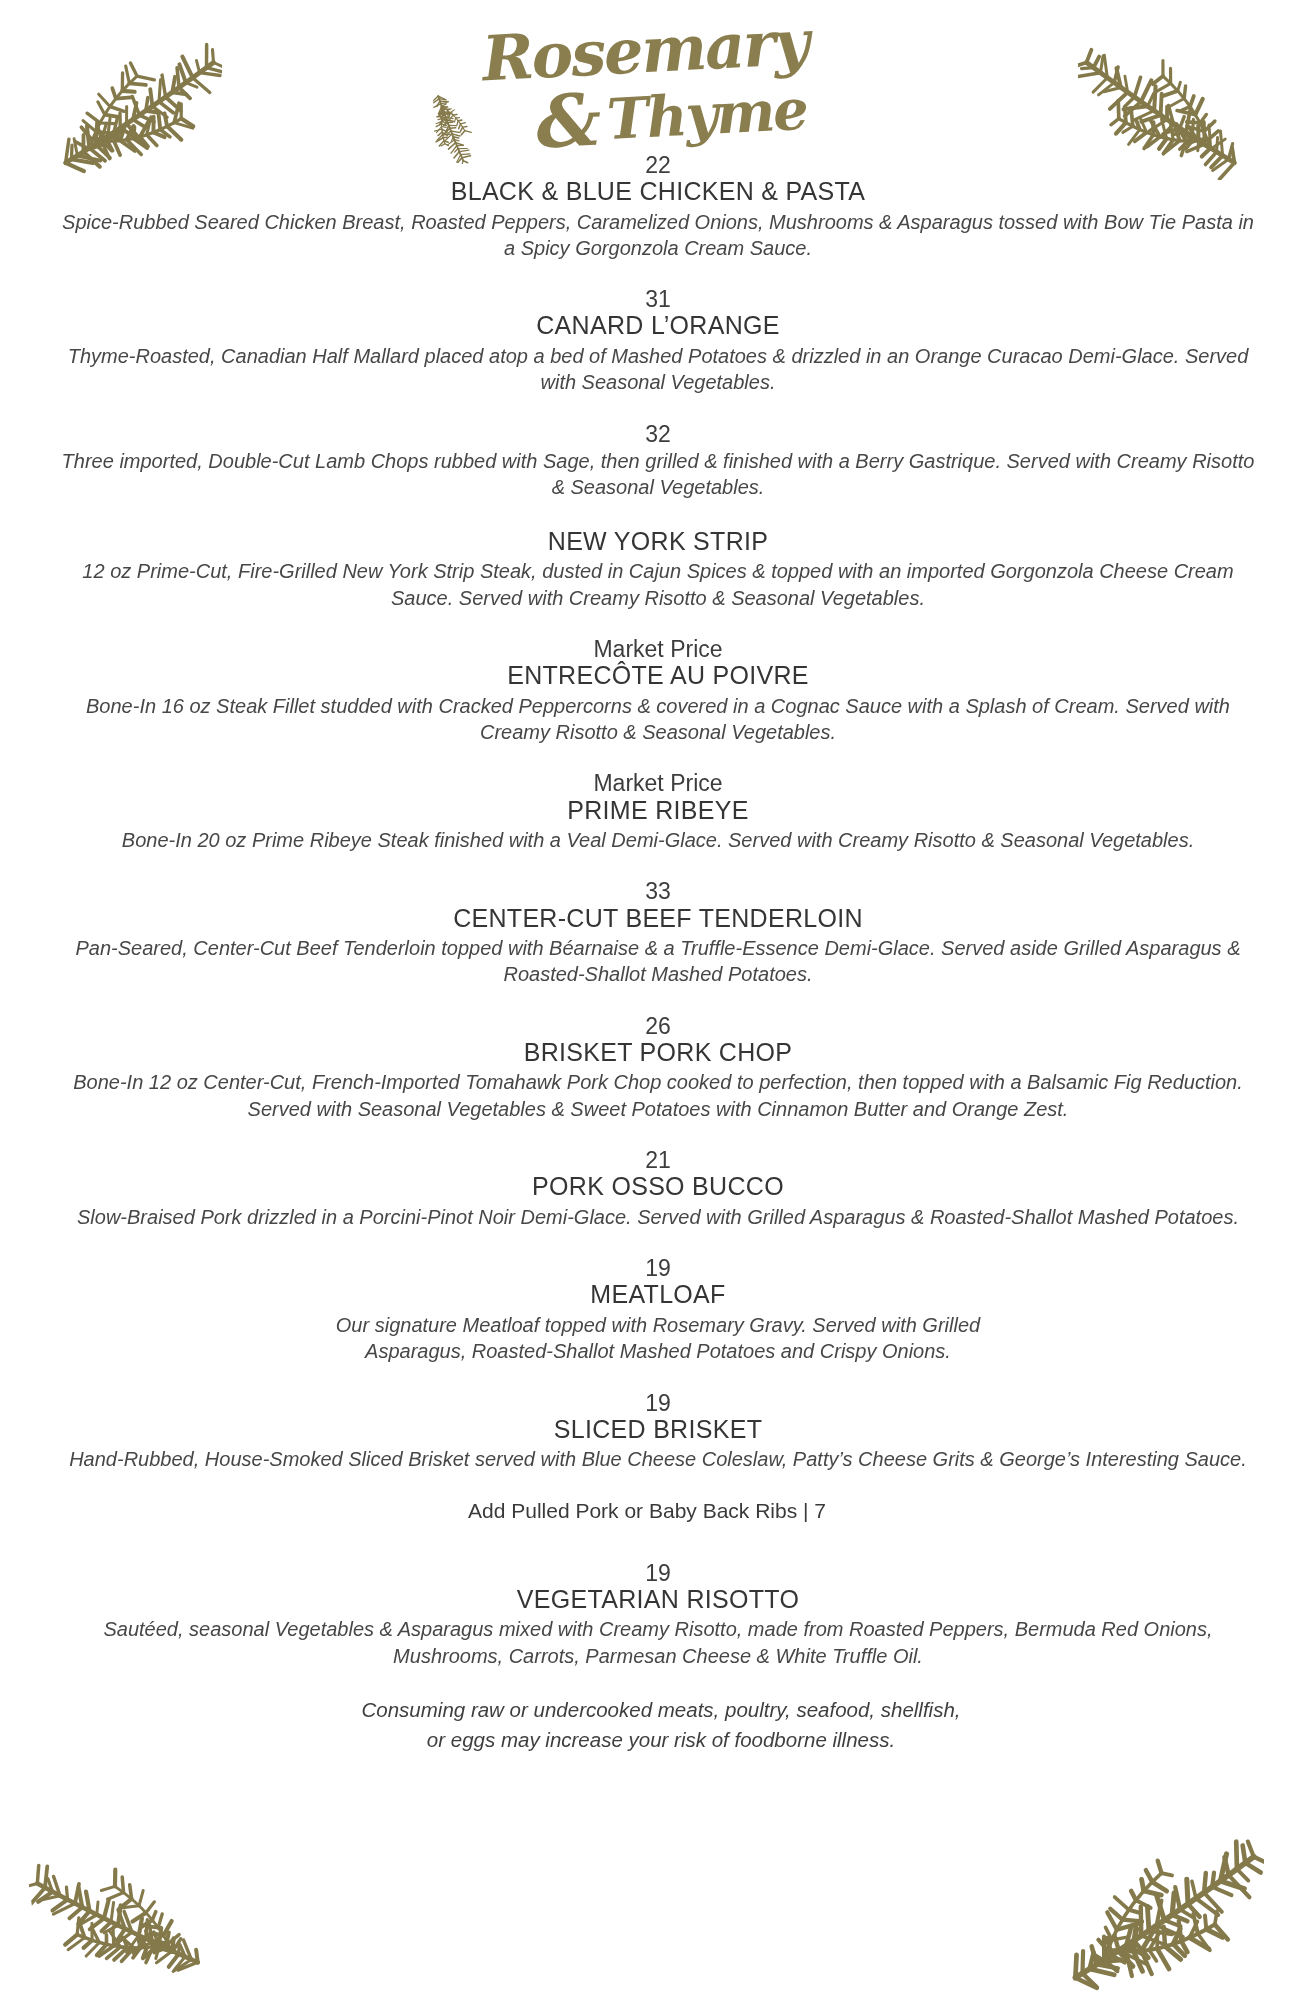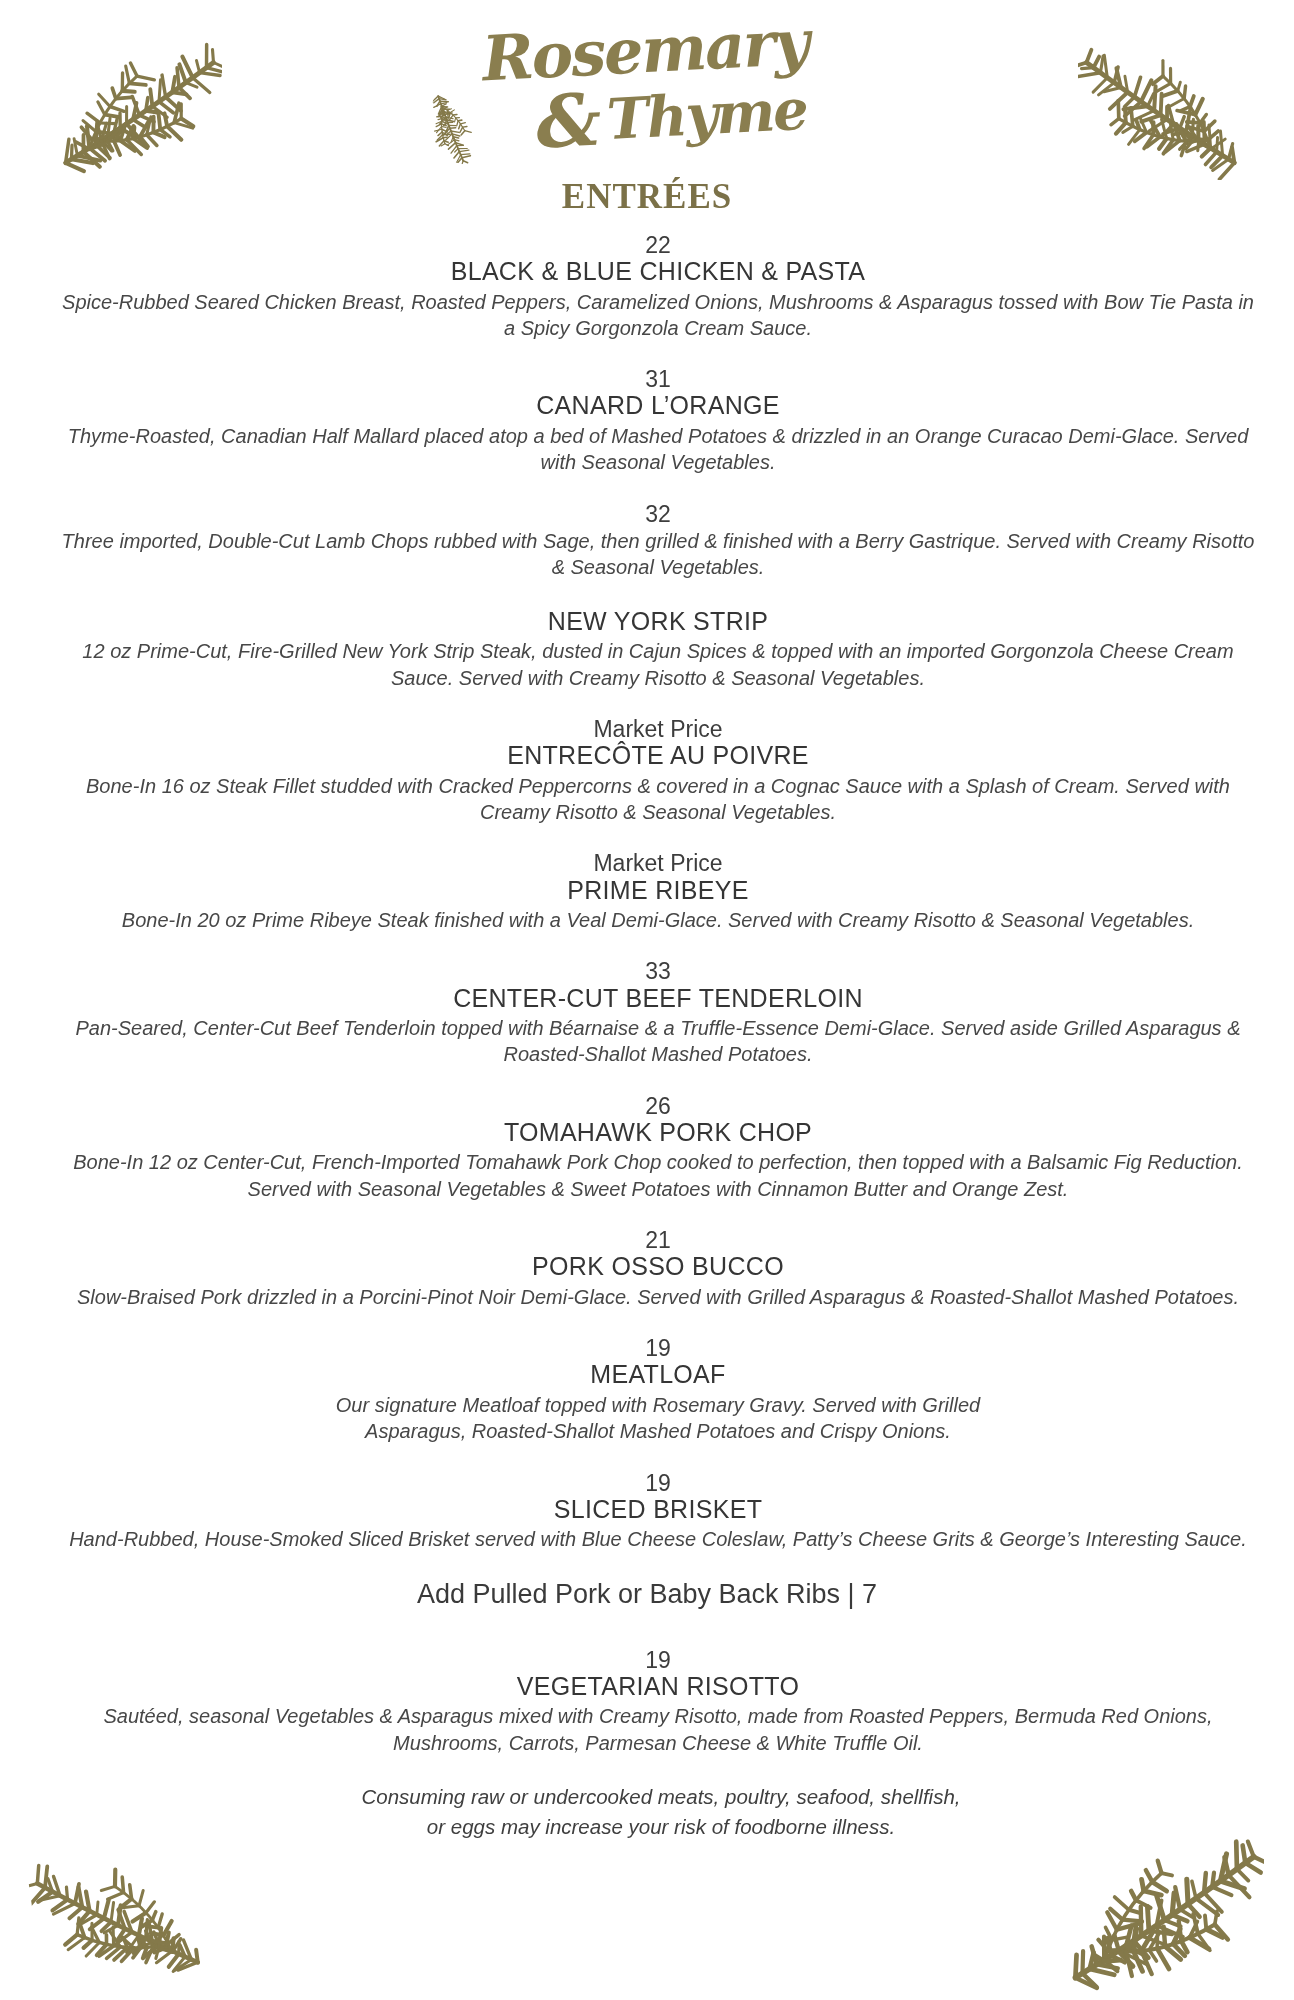--- a/index.html
+++ b/index.html
@@ -27,21 +27,21 @@
         font-size:35px;color:#7b7148;letter-spacing:1px;margin:24px 0 16px;}
 
   .menu-item{margin-bottom:26px;margin-left:22px;}
   .price{font-size:23px;color:#3d3d3d;line-height:1.05;}
   .name{font-size:25px;color:#353535;line-height:1.18;letter-spacing:.3px;}
   .desc{font-size:20px;font-style:italic;color:#474747;line-height:1.32;
         max-width:1200px;margin:2px auto 0;text-align:center;}
   
   [data-name="menu-list-primary"] .menu-item:nth-child(10) .desc{max-width:720px;}
 
-  .addon{font-size:27px;color:#3a3a3a;margin:8px 0 38px;}
+  .addon{font-size:21px;color:#3a3a3a;margin:8px 0 38px;}
   .disclaimer{font-style:italic;font-size:20.5px;color:#3f3f3f;line-height:1.45;margin-top:26px;margin-left:28px;}
 </style>
 </head>
 <body>
 
 <div class="page" data-name="menu-page">
 
   <svg class="sprig tl" viewBox="0 0 200 160" data-name="rosemary-sprig-icon">
       <path d="M16 148 Q 95 100 190 30" fill="none" stroke="#84794a" stroke-width="5.5" stroke-linecap="round"></path>
       <line x1="16" y1="148" x2="19.868783633953427" y2="120.21832162077584" stroke="#84794a" stroke-width="4.042490057963005" stroke-linecap="round"></line>
@@ -340,21 +340,20 @@
           <line x1="91.01234567901234" y1="54.567901234567906" x2="86.12401404948056" y2="42.550569933925516" stroke="#84794a" stroke-width="4.359178139471624" stroke-linecap="round"></line>
           <line x1="91.01234567901234" y1="54.567901234567906" x2="108.79954227028017" y2="59.26545957320574" stroke="#84794a" stroke-width="4.459485868239426" stroke-linecap="round"></line>
           <line x1="100" y1="46" x2="100.63673785337035" y2="25.970875739568825" stroke="#84794a" stroke-width="4.1427120648440905" stroke-linecap="round"></line>
           <line x1="100" y1="46" x2="115.14601067482691" y2="53.849974766137976" stroke="#84794a" stroke-width="4.685716081393184" stroke-linecap="round"></line>
         </svg>
       <div class="logo-line1" data-name="brand-name-line1">Rosemary</div>
       <div class="logo-line2" data-name="brand-name-line2"><span class="amp" data-name="brand-ampersand">&amp;</span><span data-name="brand-name-line2-text">Thyme</span></div>
     </div>
   </div>
 
-  <h1 class="section-title" data-name="section-title">ENTRÉES</h1>
 
   <div class="menu-list" data-name="menu-list-primary">
       <div class="menu-item" data-name="menu-item">
     <div class="price" data-name="item-price">22</div>
     <div class="name" data-name="item-name">BLACK &amp; BLUE CHICKEN &amp; PASTA</div>
     <div class="desc" data-name="item-description">Spice-Rubbed Seared Chicken Breast, Roasted Peppers, Caramelized Onions, Mushrooms &amp; Asparagus tossed with Bow Tie Pasta in a Spicy Gorgonzola Cream Sauce.</div>
   </div>
       <div class="menu-item" data-name="menu-item">
     <div class="price" data-name="item-price">31</div>
     <div class="name" data-name="item-name">CANARD L’ORANGE</div>
@@ -378,21 +377,21 @@
     <div class="name" data-name="item-name">PRIME RIBEYE</div>
     <div class="desc" data-name="item-description">Bone-In 20 oz Prime Ribeye Steak finished with a Veal Demi-Glace. Served with Creamy Risotto &amp; Seasonal Vegetables.</div>
   </div>
       <div class="menu-item" data-name="menu-item">
     <div class="price" data-name="item-price">33</div>
     <div class="name" data-name="item-name">CENTER-CUT BEEF TENDERLOIN</div>
     <div class="desc" data-name="item-description">Pan-Seared, Center-Cut Beef Tenderloin topped with Béarnaise &amp; a Truffle-Essence Demi-Glace. Served aside Grilled Asparagus &amp; Roasted-Shallot Mashed Potatoes.</div>
   </div>
       <div class="menu-item" data-name="menu-item">
     <div class="price" data-name="item-price">26</div>
-    <div class="name" data-name="item-name">TOMAHAWK PORK CHOP</div>
+    <div class="name" data-name="item-name">BRISKET PORK CHOP</div>
     <div class="desc" data-name="item-description">Bone-In 12 oz Center-Cut, French-Imported Tomahawk Pork Chop cooked to perfection, then topped with a Balsamic Fig Reduction. Served with Seasonal Vegetables &amp; Sweet Potatoes with Cinnamon Butter and Orange Zest.</div>
   </div>
       <div class="menu-item" data-name="menu-item">
     <div class="price" data-name="item-price">21</div>
     <div class="name" data-name="item-name">PORK OSSO BUCCO</div>
     <div class="desc" data-name="item-description">Slow-Braised Pork drizzled in a Porcini-Pinot Noir Demi-Glace. Served with Grilled Asparagus &amp; Roasted-Shallot Mashed Potatoes.</div>
   </div>
       <div class="menu-item" data-name="menu-item">
     <div class="price" data-name="item-price">19</div>
     <div class="name" data-name="item-name">MEATLOAF</div>

